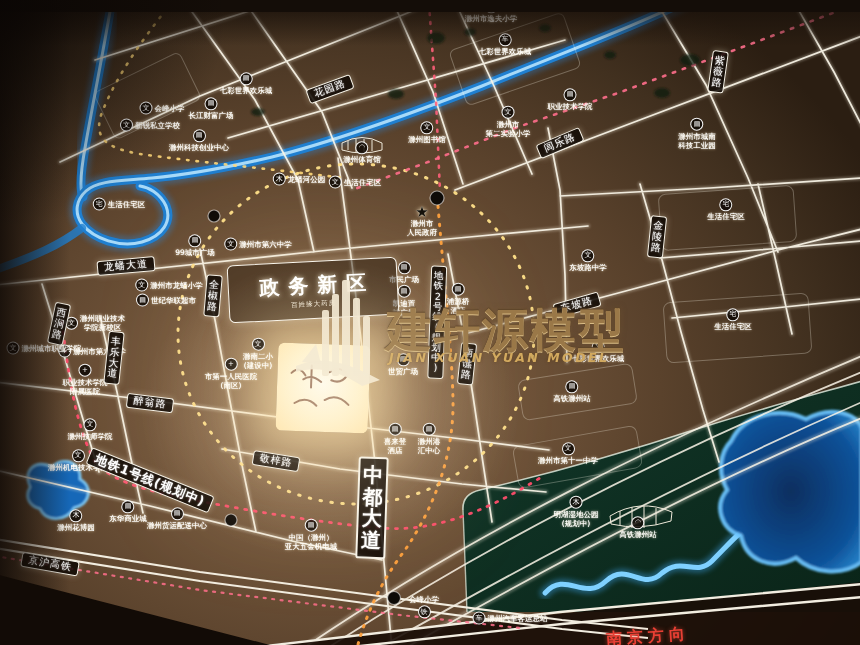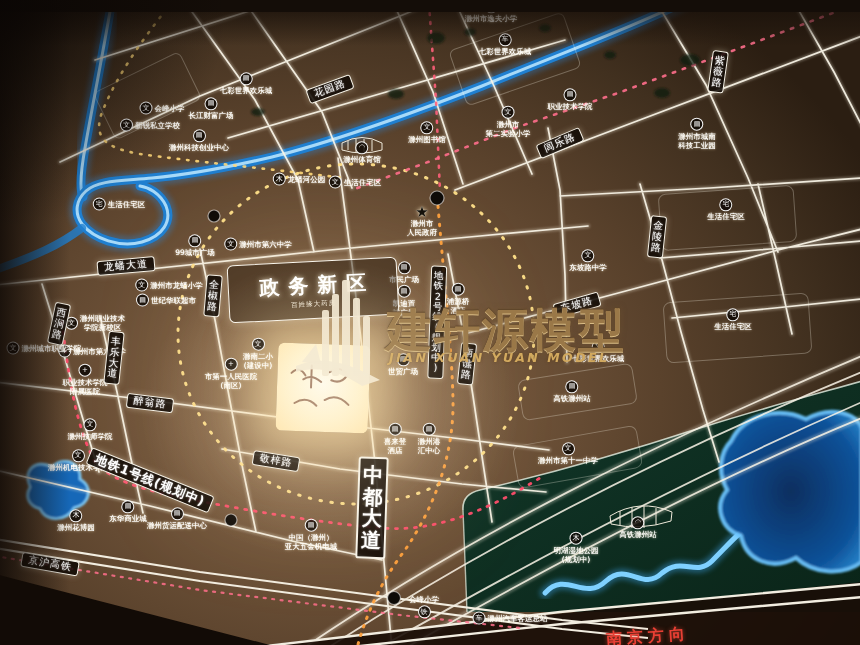--- a/index.html
+++ b/index.html
@@ -272,21 +272,21 @@
 附属医院</span></div>
       <div class="poi" style="left: 90px; top: 430px;"><span class="ic">文</span><span>滁州技师学院</span></div>
       <div class="poi" style="left: 78px; top: 461px;"><span class="ic">文</span><span>滁州机电技术学院</span></div>
       <div class="poi" style="left: 395px; top: 439px;"><span class="ic">▤</span><span>喜来登
 酒店</span></div>
       <div class="poi" style="left: 429px; top: 439px;"><span class="ic">▤</span><span>滁州港
 汇中心</span></div>
       <div class="poi" style="left: 403px; top: 365px;"><span class="ic">▤</span><span>世贸广场</span></div>
       <div class="poi" style="left: 572px; top: 392px;"><span class="ic">▤</span><span>高铁滁州站</span></div>
       <div class="poi" style="left: 568px; top: 454px;"><span class="ic">文</span><span>滁州市第十一中学</span></div>
-      <div class="poi" style="left: 576px; top: 548px;"><span class="ic">木</span><span>明湖湿地公园
+      <div class="poi" style="left: 576px; top: 512px;"><span class="ic">木</span><span>明湖湿地公园
 (规划中)</span></div>
       <div class="poi" style="left: 638px; top: 528px;"><span class="ic">◠</span><span>高铁滁州站</span></div>
       <div class="poi" style="left: 76px; top: 521px;"><span class="ic">木</span><span>滁州花博园</span></div>
       <div class="poi" style="left: 128px; top: 512px;"><span class="ic">▤</span><span>东华商业城</span></div>
       <div class="poi" style="left: 177px; top: 519px;"><span class="ic">▤</span><span>滁州货运配送中心</span></div>
       <div class="poi" style="left: 311px; top: 535px;"><span class="ic">▤</span><span>中国（滁州）
 亚大五金机电城</span></div>
       <div class="poi" style="left: 424px; top: 607px;"><span>会峰小学</span><span class="ic">铁</span></div>
       <div class="poi row" style="left: 510px; top: 618px;"><span class="ic">车</span><span>滁州汽车客运总站</span></div>
       <div class="poi" style="left: 598px; top: 352px;"><span class="ic">文</span><span>七彩世界欢乐城</span></div>

